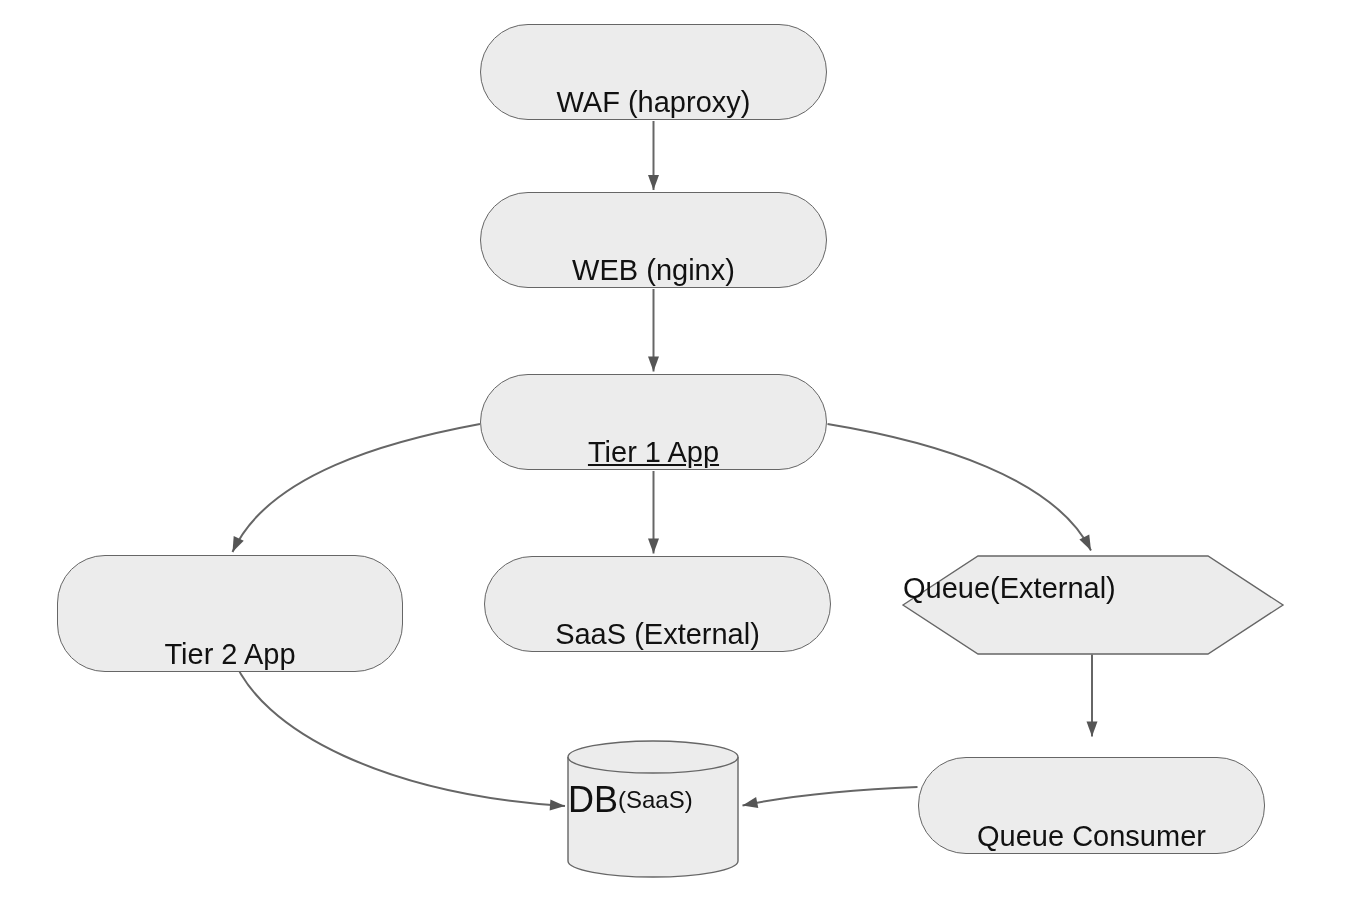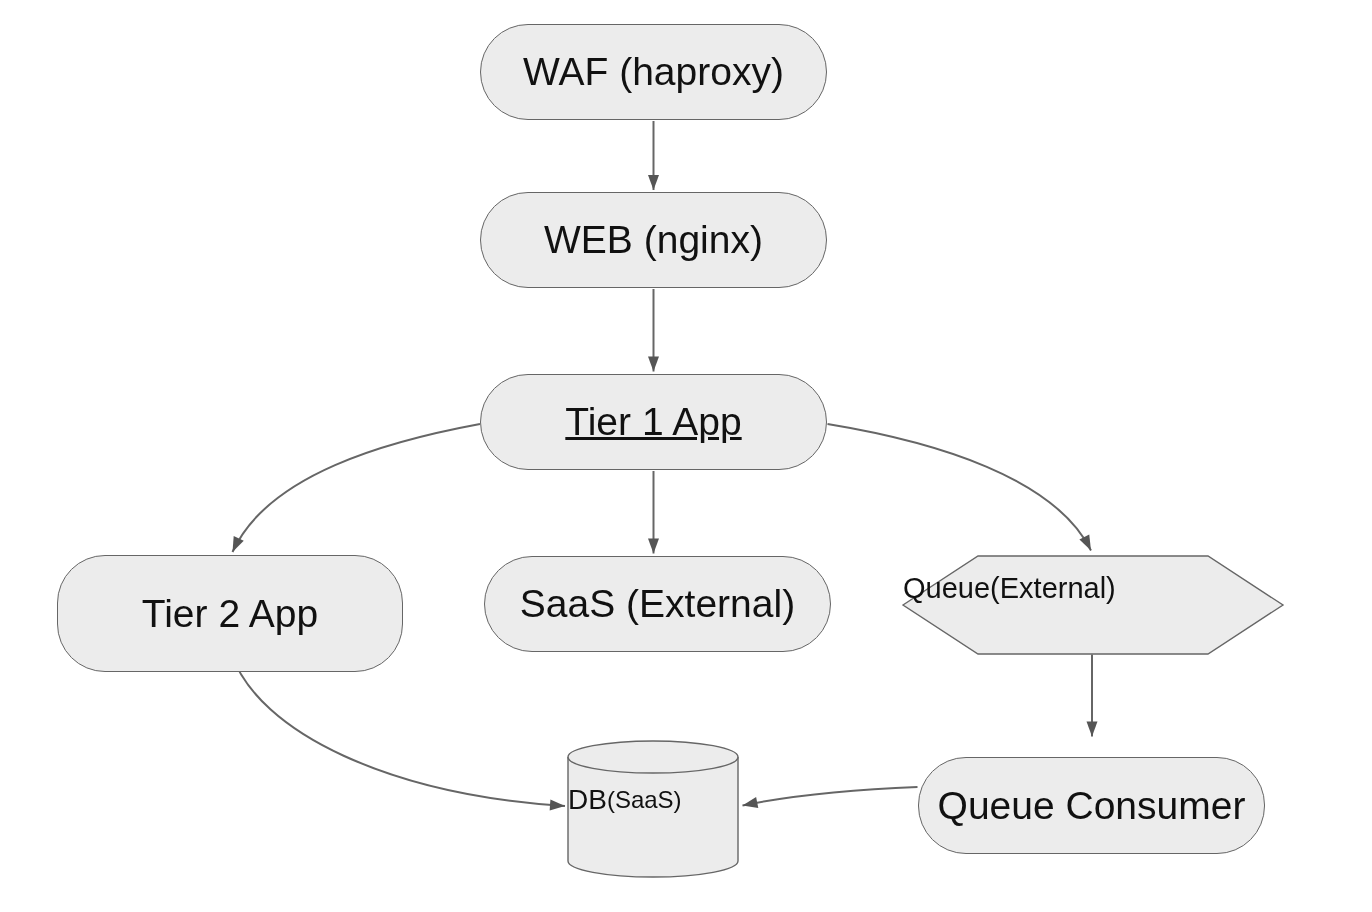--- a/index.html
+++ b/index.html
@@ -21,39 +21,39 @@
     position: relative;
     width: 1372px; height: 912px;
     background: var(--background);
   }
   svg.layer {
     position: absolute; left: 0; top: 0;
     width: 1372px; height: 912px;
   }
   .node {
     position: absolute;
-    display: flex; align-items: center; justify-content: center;
+    display: flex; align-items: flex-end; justify-content: center;
     background: var(--node-fill);
     border: 1.4px solid var(--node-border);
     color: var(--text);
-    font-size: 39px;
+    font-size: 29px;
     text-align: center;
   }
   .stadium { border-radius: 48px; }
   .overlay-label {
     position: absolute;
     display: flex; flex-direction: row;
     align-items: center; justify-content: flex-start;
     color: var(--text);
     font-size: 29px;
     text-align: center;
     pointer-events: none;
   }
   .hex-label span { line-height: 42px; }
-  .db-label .db-line1 { line-height: 36px; font-size: 28px; }
+  .db-label .db-line1 { line-height: 36px; font-size: 36px; }
   .db-label .db-line2 { line-height: 32px; font-size: 24px; }
   .edge { stroke: var(--edge-line); stroke-width: 2; fill: none; }
   .shape { fill: var(--node-fill); stroke: var(--node-border); stroke-width: 1.4; }
 </style>
 </head>
 <body>
 
 <div class="canvas">
 
   <svg class="layer" viewBox="0 0 1372 912" xmlns="http://www.w3.org/2000/svg">

